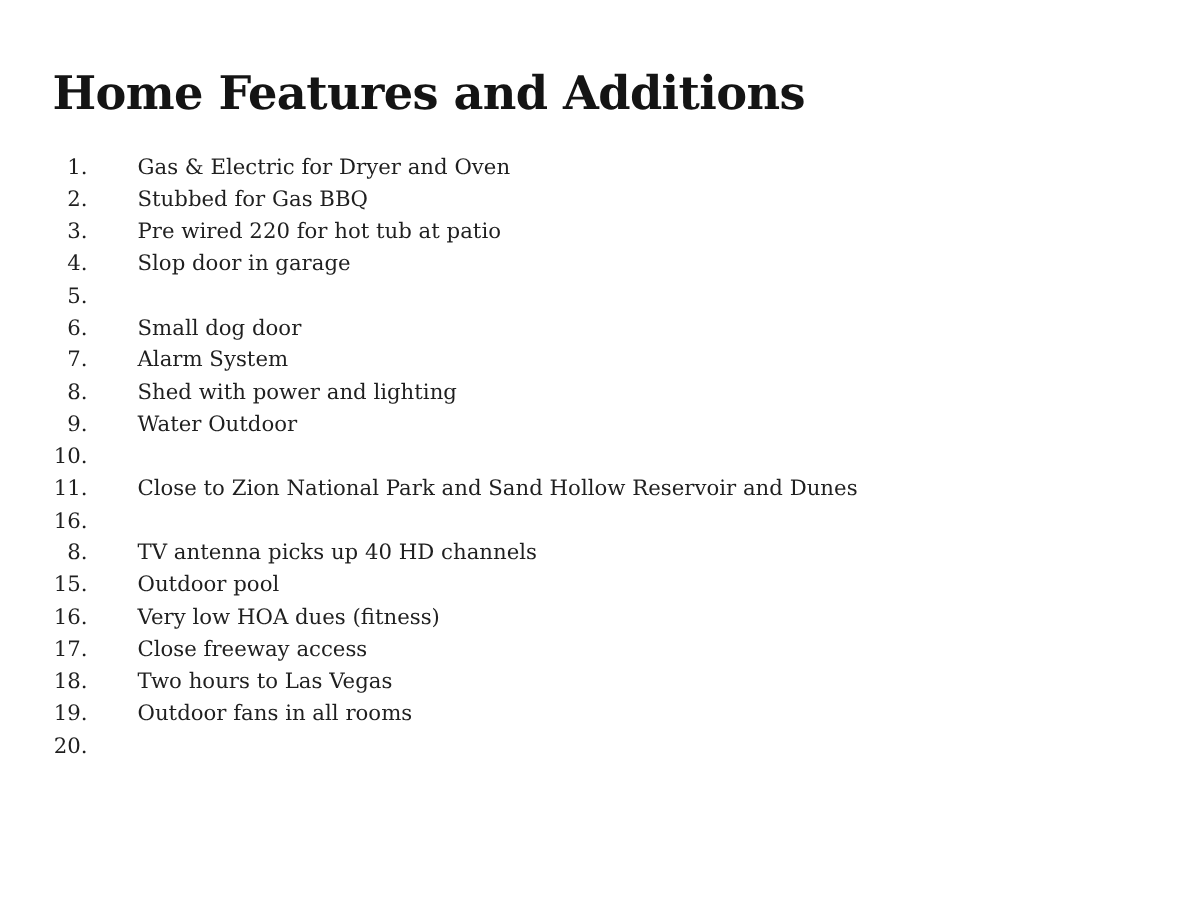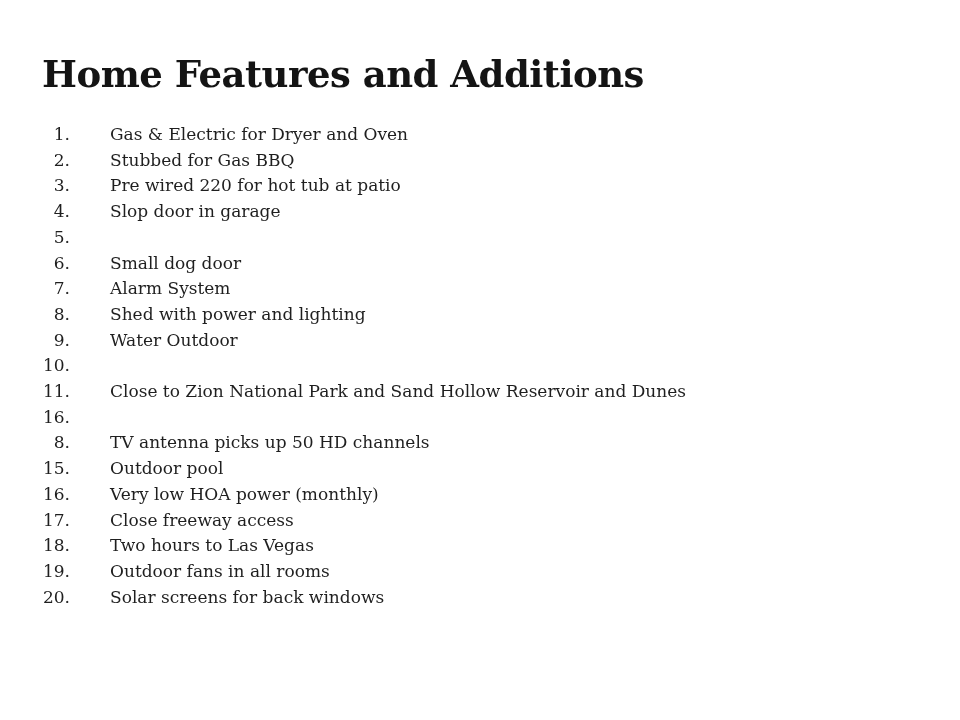--- a/index.html
+++ b/index.html
@@ -103,40 +103,39 @@
       </li>
       <li>
         <span class="num">11.</span>
         <span class="txt">Close to Zion National Park and Sand Hollow Reservoir and Dunes</span>
       </li>
       <li>
         <span class="num">16.</span>
       </li>
       <li>
         <span class="num">8.</span>
-        <span class="txt">TV antenna picks up 50 HD channels</span>
+        <span class="txt">TV antenna picks up 40 HD channels</span>
       </li>
       <li>
         <span class="num">15.</span>
         <span class="txt">Outdoor pool</span>
       </li>
       <li>
         <span class="num">16.</span>
-        <span class="txt">Very low HOA power (monthly)</span>
+        <span class="txt">Very low HOA dues (fitness)</span>
       </li>
       <li>
         <span class="num">17.</span>
         <span class="txt">Close freeway access</span>
       </li>
       <li>
         <span class="num">18.</span>
         <span class="txt">Two hours to Las Vegas</span>
       </li>
       <li>
         <span class="num">19.</span>
         <span class="txt">Outdoor fans in all rooms</span>
       </li>
       <li>
         <span class="num">20.</span>
-        <span class="txt">Solar screens for back windows</span>
       </li>
     </ol>
 </div>
 
 </body></html>

